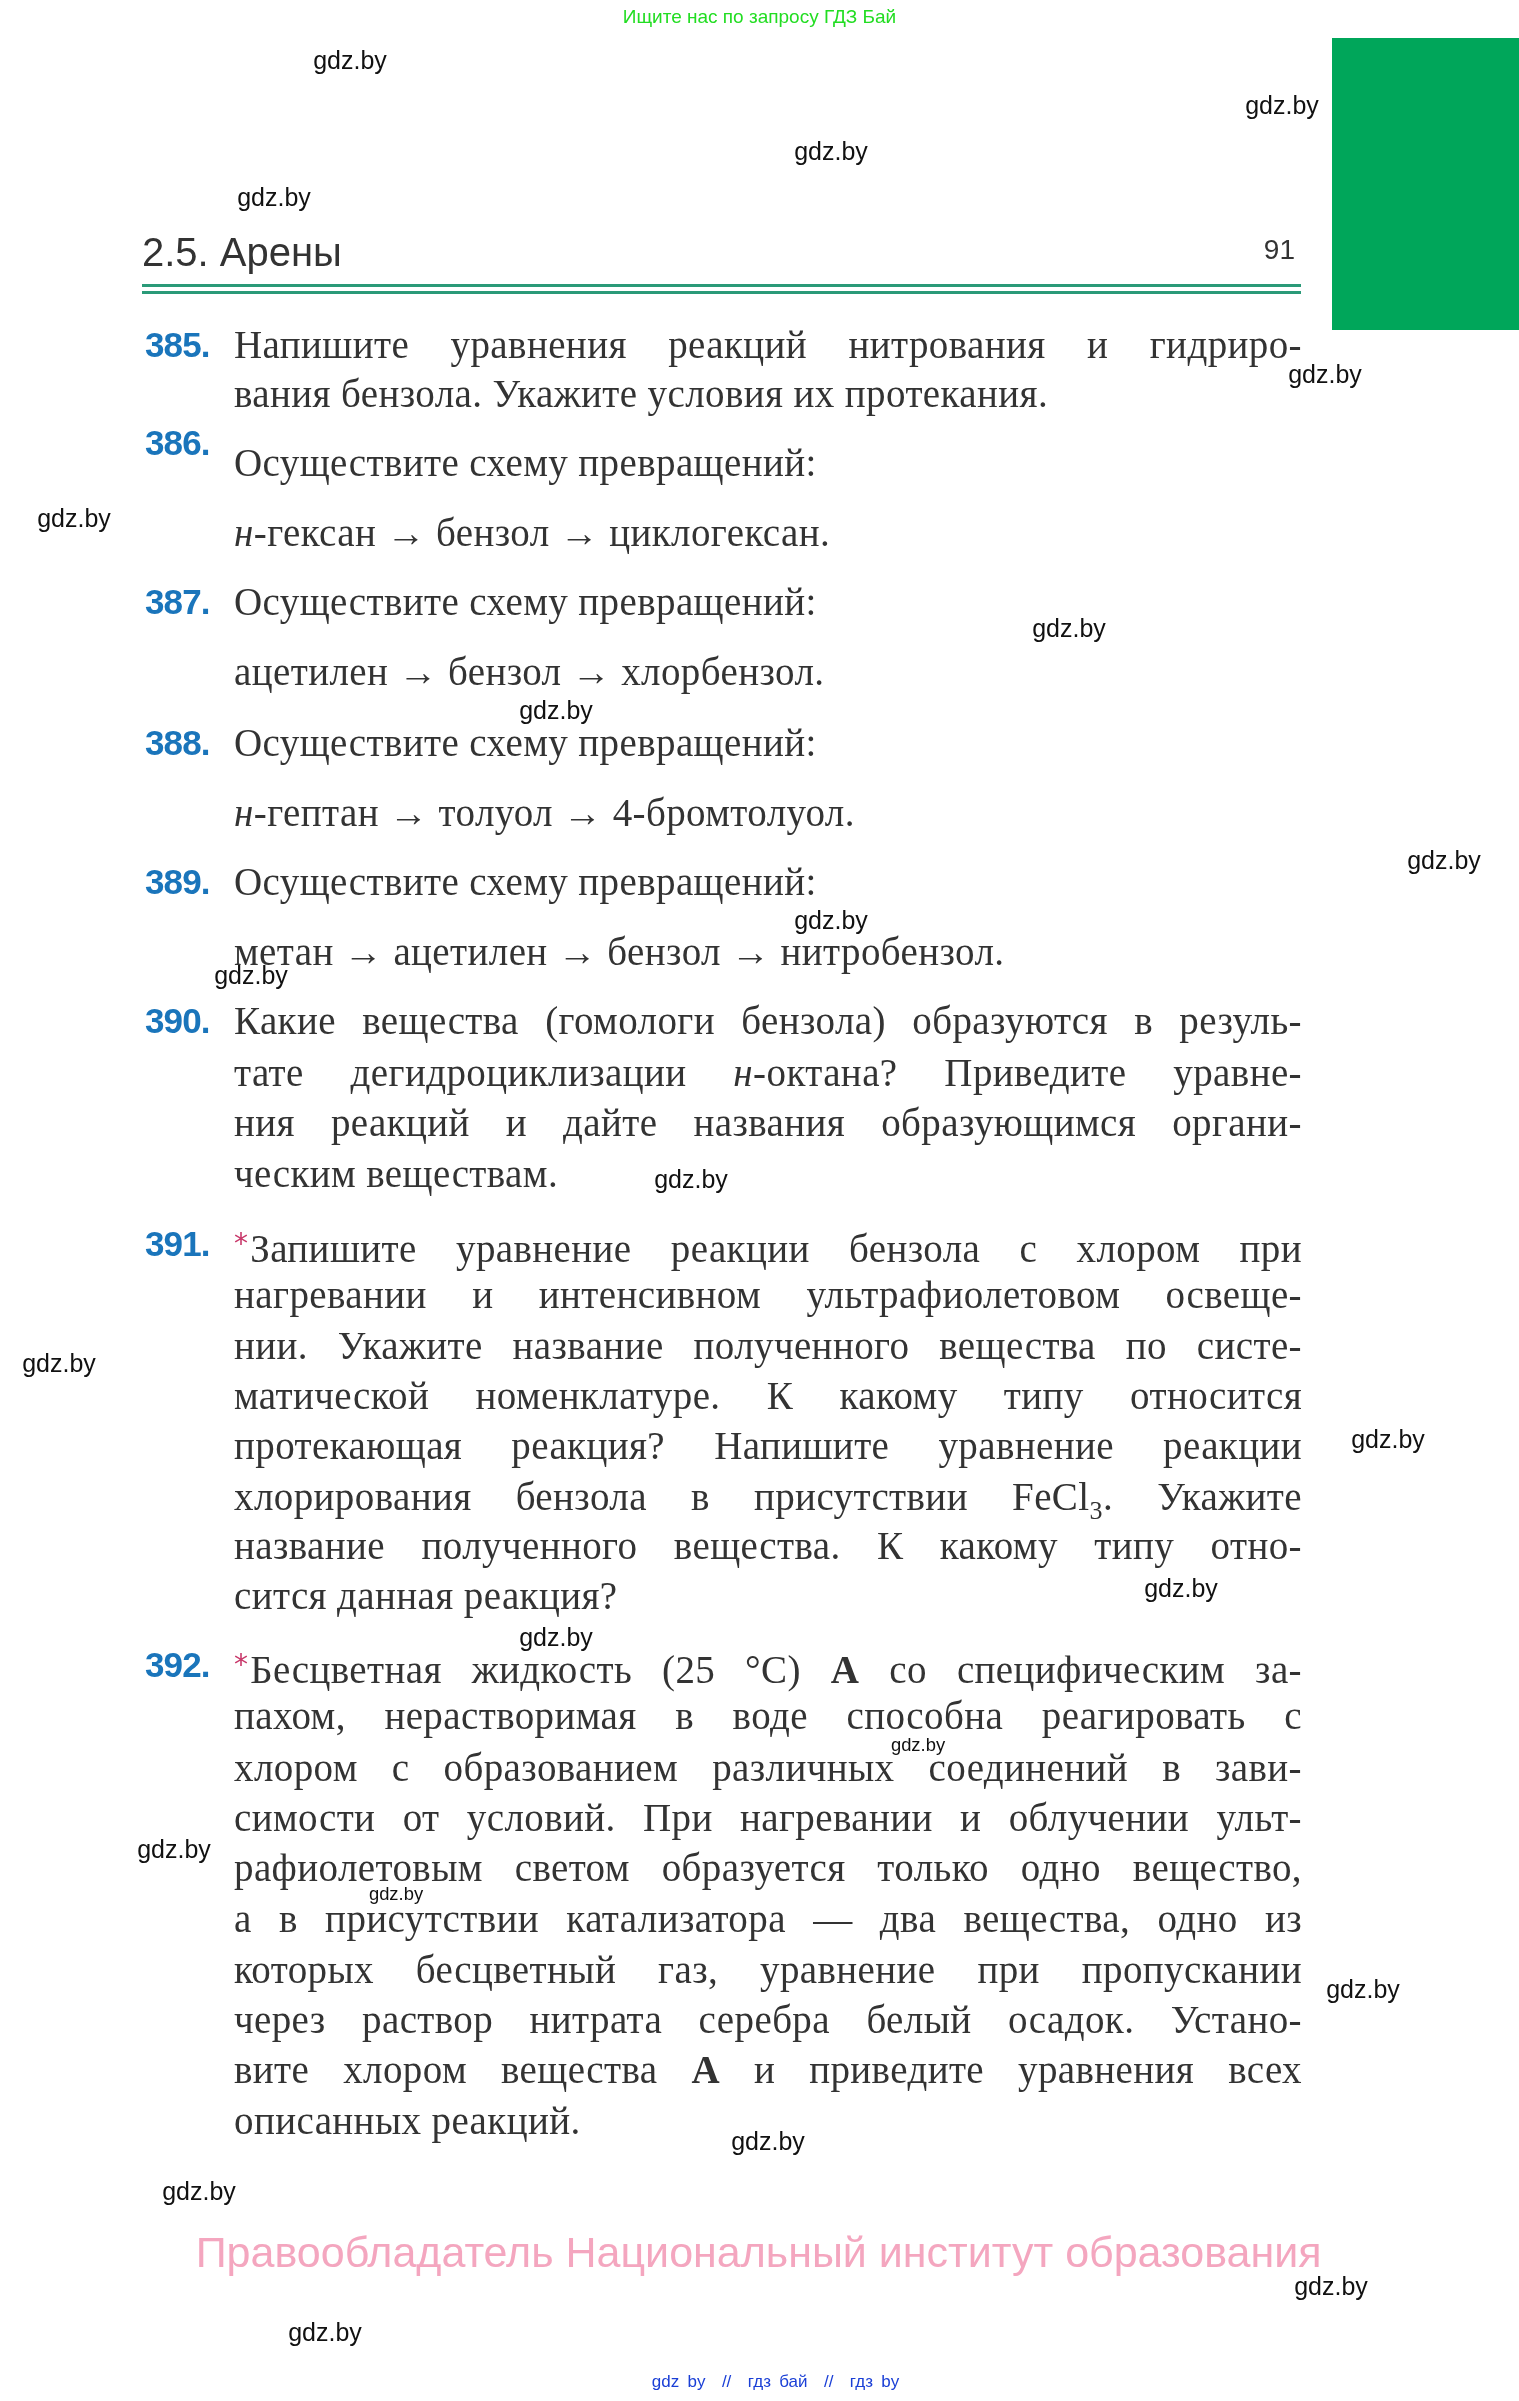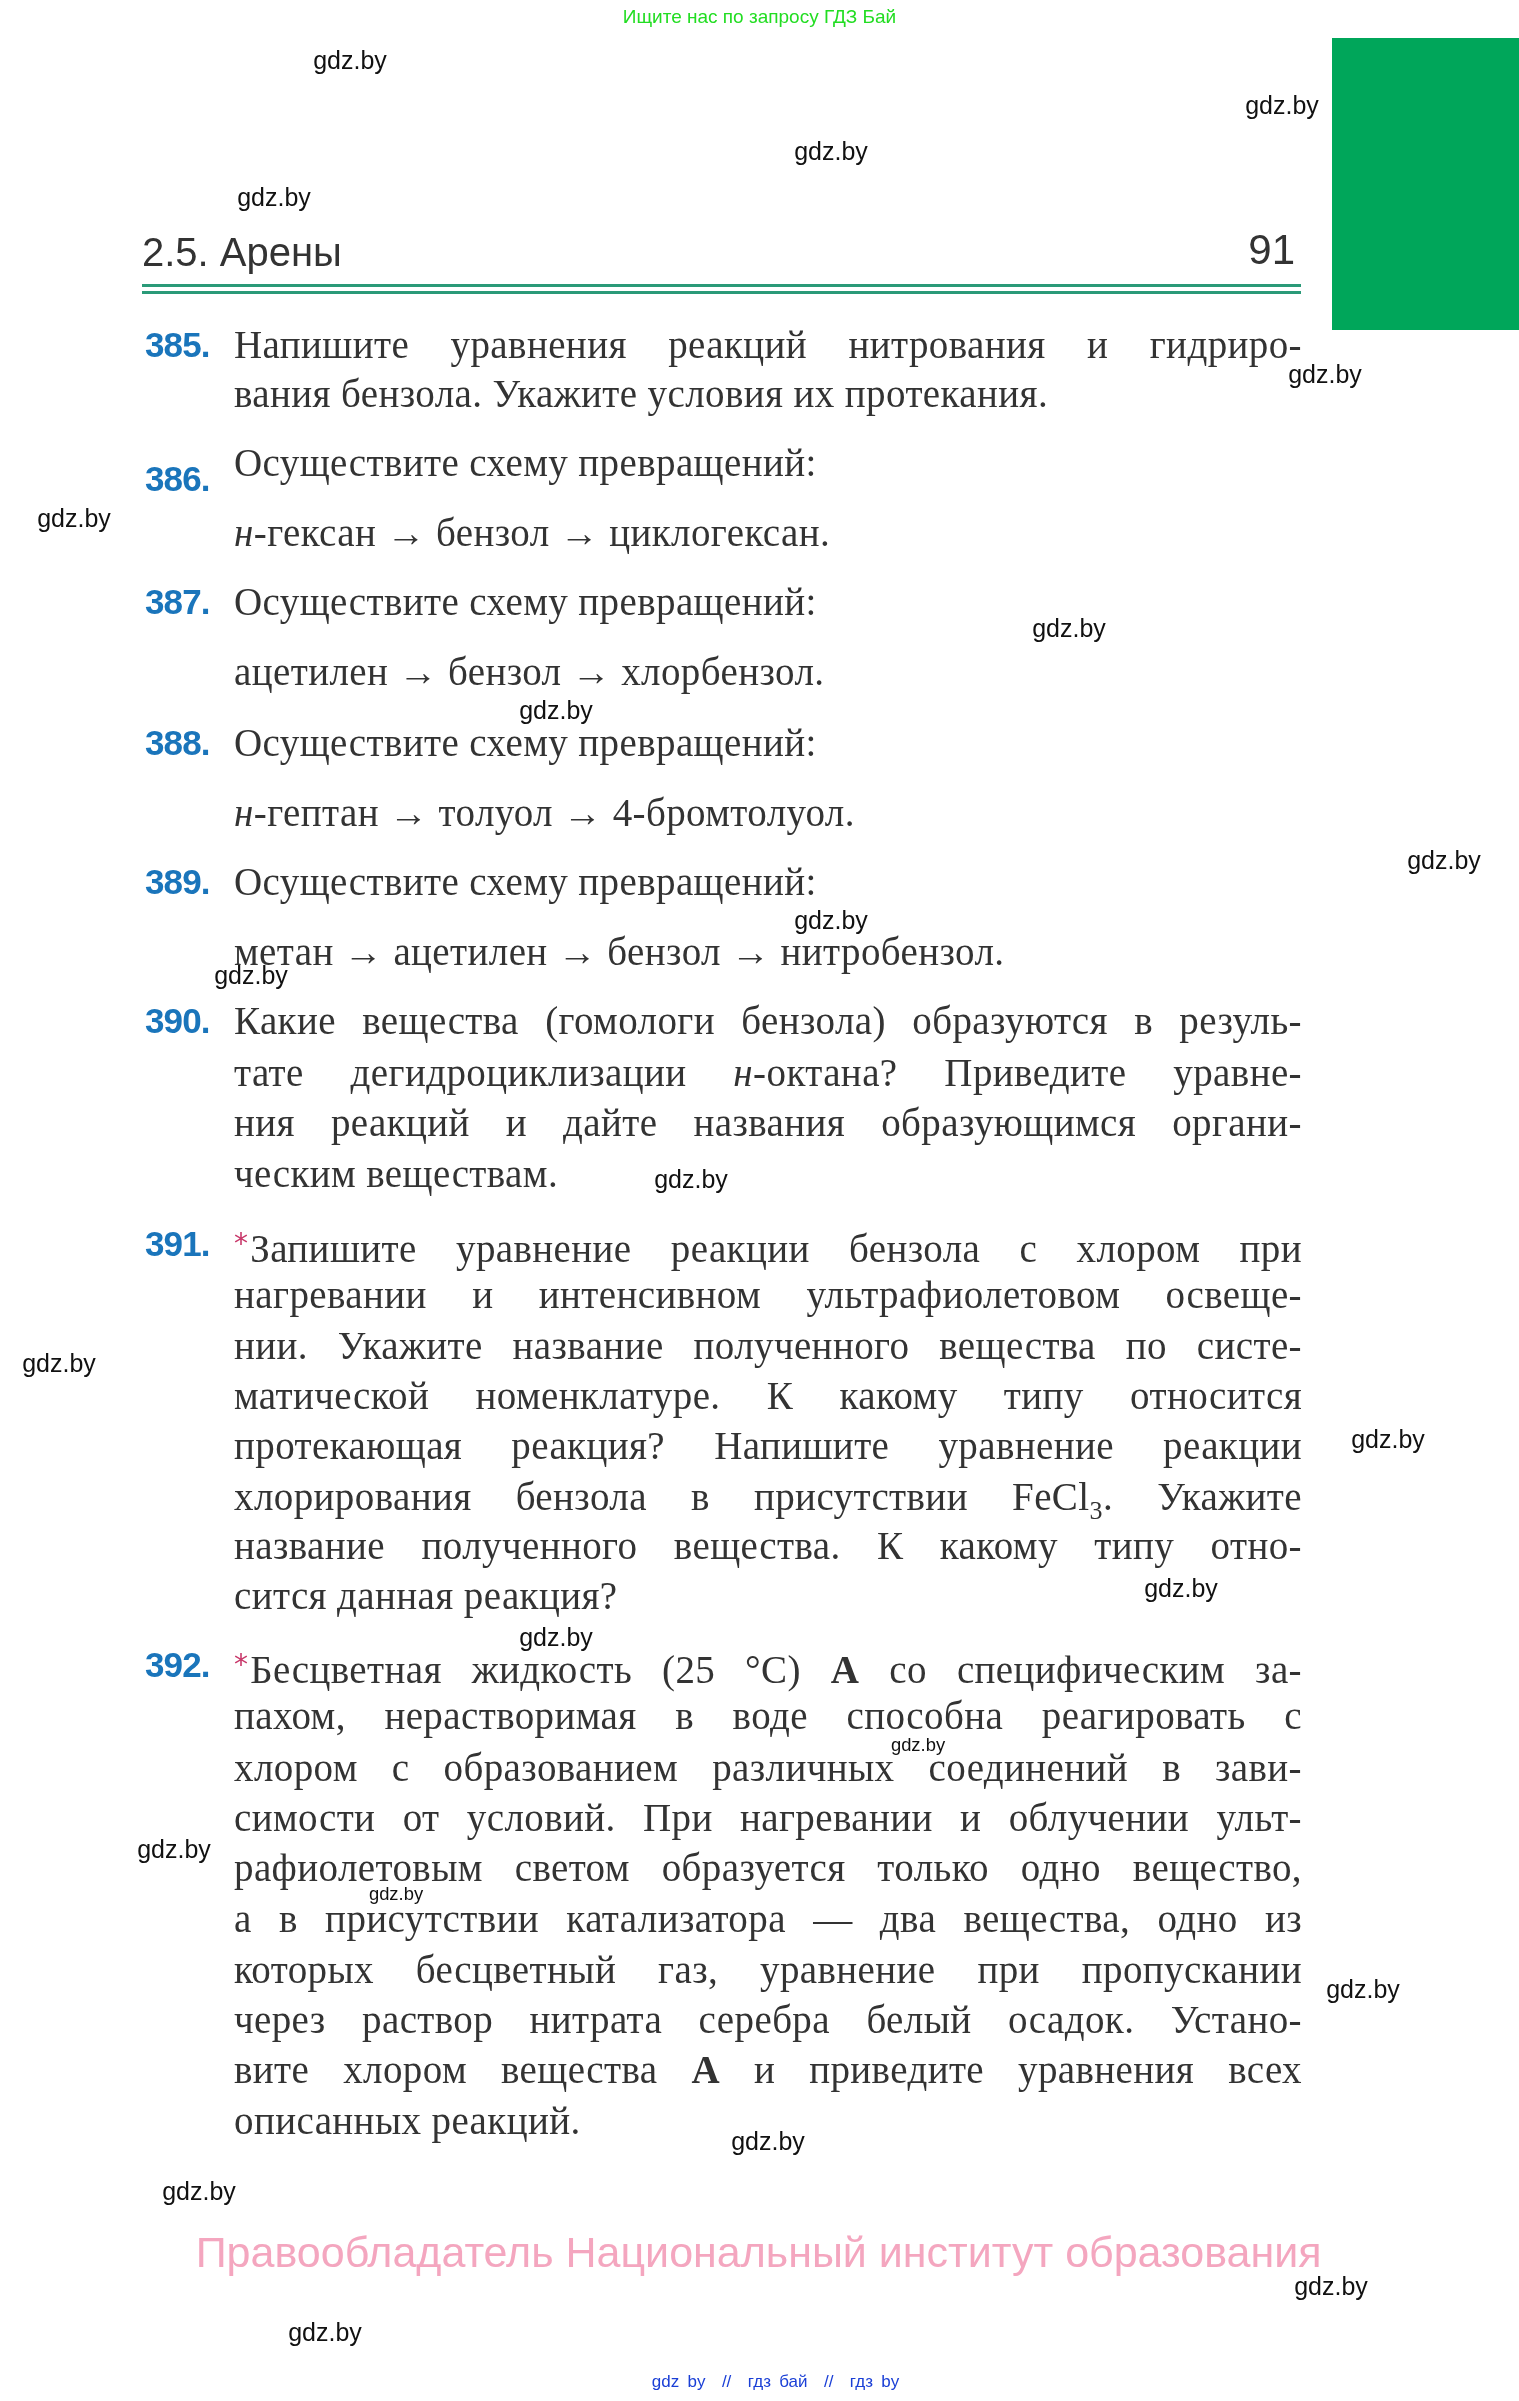--- a/index.html
+++ b/index.html
@@ -1,20 +1,20 @@
 <!DOCTYPE html>
 <html style="font-size:14px"><head>
 <meta charset="utf-8">
 <style>
   html, body { margin:0; padding:0; }
   body { width:1519px; height:2401px; position:relative; background:#ffffff; overflow:hidden; font-family:"Liberation Serif", serif; color:#333333; }
   .banner { position:absolute; top:3.5px; left:0; width:1519px; text-align:center; font-family:"Liberation Sans", sans-serif; font-size:19px; color:#22dd22; line-height:26px; }
   .side-block { position:absolute; left:1332px; top:38px; width:187px; height:292px; background:#00a65a; }
   .running-head { position:absolute; left:142px; top:233px; font-family:"Liberation Sans", sans-serif; font-size:40px; color:#333; line-height:39px; }
-  .page-num { position:absolute; right:224px; top:226px; font-family:"Liberation Sans", sans-serif; font-size:42px; color:#333; line-height:47px; }
+  .page-num { position:absolute; right:224px; top:226px; font-family:"Liberation Sans", sans-serif; font-size:28px; color:#333; line-height:47px; }
   .rule { position:absolute; left:142px; width:1159px; height:2.6px; background:#2a9a78; }
   .line { position:absolute; left:234px; width:1068px; height:51px; line-height:51px; font-size:39px; white-space:nowrap; text-align:justify; text-align-last:justify; letter-spacing:0.4px; }
   .line.last { text-align-last:left; }
   .num { position:absolute; left:145px; height:51px; line-height:51px; font-family:"Liberation Sans", sans-serif; font-weight:bold; font-size:35px; color:#1a75bb; letter-spacing:-0.9px; }
   .formula { position:absolute; left:234px; width:1068px; height:51px; line-height:51px; font-size:39px; text-align:left; white-space:nowrap; letter-spacing:0.4px; }
   .ital { font-style:italic; }
   .star { color:#c8386a; font-size:28px; vertical-align:8.8px; margin-right:1.8px; font-family:"DejaVu Sans", sans-serif; }
   .wm { position:absolute; font-family:"Liberation Sans", sans-serif; font-size:25px; color:#111; line-height:30px; transform:translate(-50%,-50%); white-space:nowrap; }
   .wm.small { font-size:18.4px; line-height:21px; }
   .copyright { position:absolute; left:0; width:1519px; top:2226px; text-align:center; font-family:"Liberation Sans", sans-serif; font-size:43px; color:#f4a6bf; line-height:53px; padding-right:0; }
@@ -32,21 +32,21 @@
 
 <div class="running-head">2.5. Арены</div>
 <div class="page-num">91</div>
 <div class="rule" style="top:284px"></div>
 <div class="rule" style="top:291px"></div>
 
 <div class="num" style="top:319px">385.</div>
 <div class="line" style="top:319px">Напишите уравнения реакций нитрования и гидриро-</div>
 <div class="line last" style="top:368px">вания бензола. Укажите условия их протекания.</div>
 
-<div class="num" style="top:453px">386.</div>
+<div class="num" style="top:417px">386.</div>
 <div class="line last" style="top:437px">Осуществите схему превращений:</div>
 <div class="formula" style="top:507px"><span class="ital">н</span><span>-гексан → бензол → циклогексан.</span></div>
 
 <div class="num" style="top:576px">387.</div>
 <div class="line last" style="top:576px">Осуществите схему превращений:</div>
 <div class="formula" style="top:646px">ацетилен → бензол → хлорбензол.</div>
 
 <div class="num" style="top:717px">388.</div>
 <div class="line last" style="top:717px">Осуществите схему превращений:</div>
 <div class="formula" style="top:787px"><span class="ital">н</span><span>-гептан → толуол → 4-бромтолуол.</span></div>

